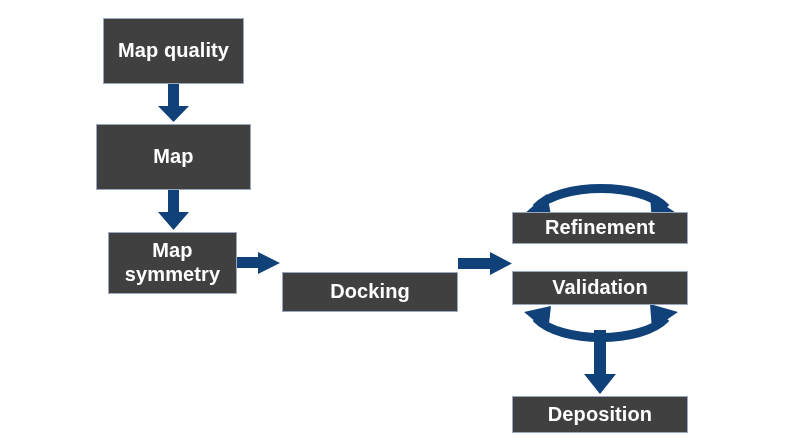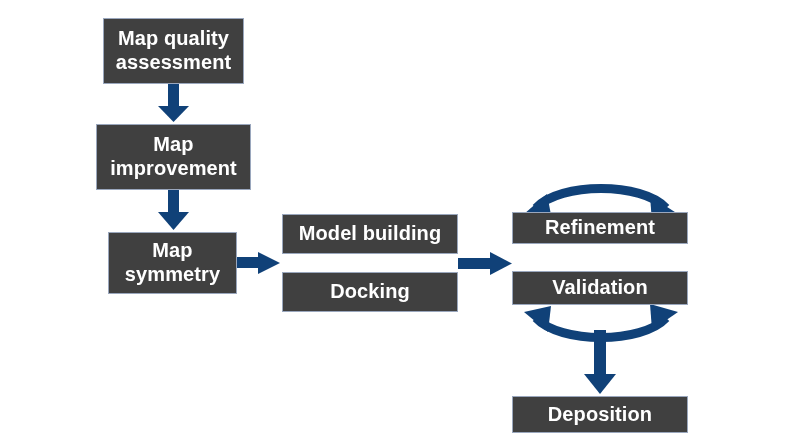--- a/index.html
+++ b/index.html
@@ -99,34 +99,31 @@
       <polygon points="678,312 652,330 650,304" fill="#104178"></polygon>
     </g>
 
     <g>
       <rect x="594" y="330" width="12" height="46" fill="#104178"></rect>
       <polygon points="584,374 616,374 600,394" fill="#104178"></polygon>
     </g>
   </svg>
 
   <div class="node-box" id="box-map-quality">
-    <span class="label"><span>Map quality</span><br><span>assessment</span></span>
+    <span class="label"><span>Map quality</span><br></span>
   </div>
 
   <div class="node-box" id="box-map-improve">
-    <span class="label"><span>Map</span><br><span>improvement</span></span>
+    <span class="label"><span>Map</span><br></span>
   </div>
 
   <div class="node-box" id="box-map-symmetry">
     <span class="label"><span>Map</span><br><span>symmetry</span></span>
   </div>
 
-  <div class="node-box" id="box-model-build">
-    <span class="label">Model building</span>
-  </div>
 
   <div class="node-box" id="box-docking">
     <span class="label">Docking</span>
   </div>
 
   <div class="node-box" id="box-refinement">
     <span class="label">Refinement</span>
   </div>
 
   <div class="node-box" id="box-validation">

